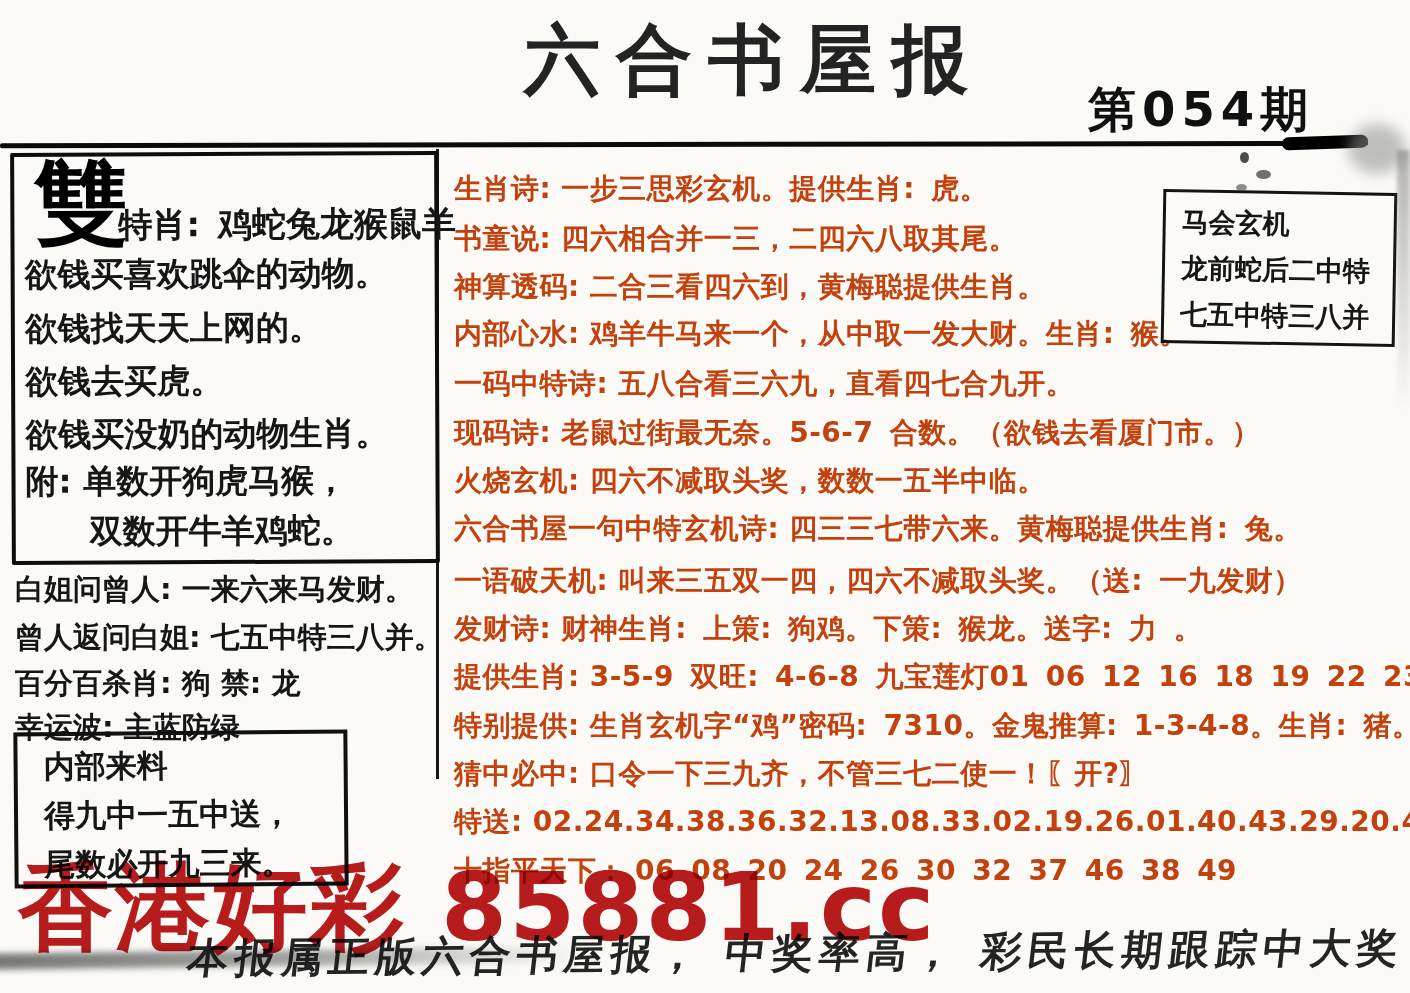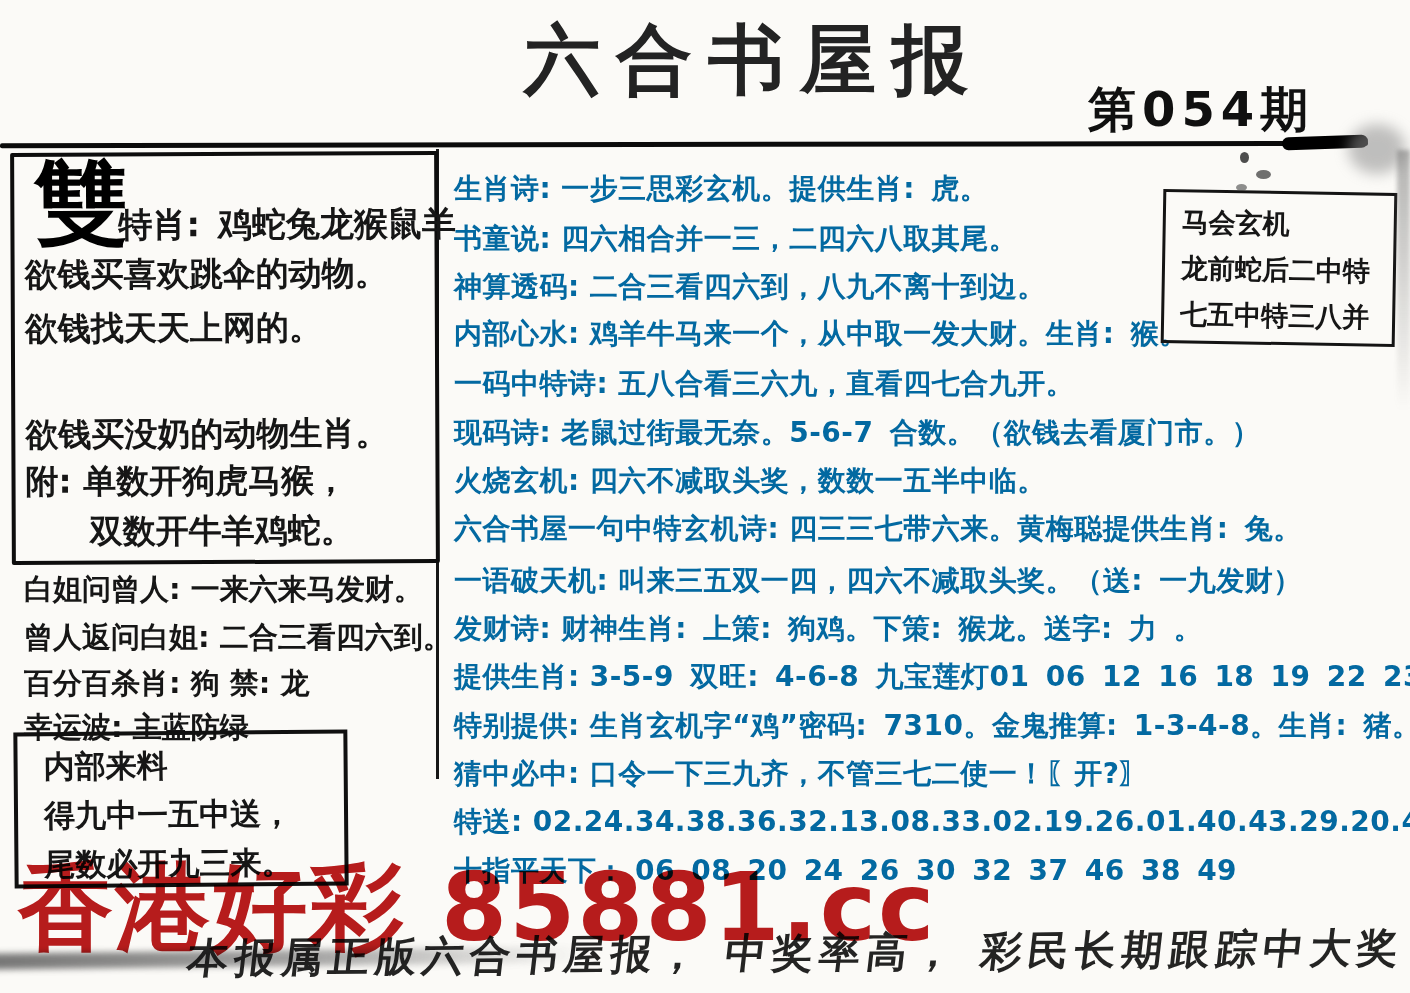--- a/index.html
+++ b/index.html
@@ -24,31 +24,31 @@
   
   .special-box{
     left:11px;top:152px;width:420px;height:404px;
     border:4px solid #0d0d0d;transform:rotate(-0.25deg);border-radius:2px;
   }
   .big-char{left:20px;top:0px;font-size:94px;font-weight:900;line-height:1;color:#000;}
   .sp-row1{left:104px;top:46px;font-size:34px;font-weight:700;white-space:nowrap;}
   .sp-row1 .lbl{margin-right:18px;}
   .sp-line{left:10px;font-size:33px;font-weight:700;white-space:nowrap;}
   
-  .left-note{left:24px;font-size:29px;font-weight:700;white-space:nowrap;}
+  .left-note{left:15px;font-size:29px;font-weight:700;white-space:nowrap;}
   
   .insider-box{
     left:14px;top:731px;width:326px;height:148px;
     border:4px solid #101010;transform:rotate(-0.5deg);
   }
   .ib-line{left:26px;font-size:31px;font-weight:700;white-space:nowrap;}
   
   .tip{
     left:454px;font-size:28px;font-weight:700;white-space:nowrap;
-    letter-spacing:.5px;word-spacing:6px;color:#0369a1;
+    letter-spacing:.5px;word-spacing:6px;color:#c2410c;
   }
   .tip .tip-label{margin-right:10px;}
   
   .corner-box{
     left:1162px;top:191px;width:228px;height:148px;
     border:3px solid #141414;transform:rotate(1deg);
   }
   .cb-line{left:16px;font-size:27px;font-weight:700;white-space:nowrap;}
   
   .watermark{
@@ -85,39 +85,40 @@
 <div class="abs hrule-end"></div>
 <div class="abs vrule"></div>
 
 <div class="abs special-box">
   <div class="abs big-char">雙</div>
   <div class="abs sp-row1">
     <span class="lbl">特肖:</span><span>鸡蛇兔龙猴鼠羊</span>
   </div>
   <div class="abs sp-line" style="top:96px">欲钱买喜欢跳伞的动物。</div>
   <div class="abs sp-line" style="top:150px">欲钱找天天上网的。</div>
+  <div class="abs sp-line" style="top:203px">欲钱去买虎。</div>
   <div class="abs sp-line" style="top:256px">欲钱买没奶的动物生肖。</div>
   <div class="abs sp-line" style="top:303px">附: 单数开狗虎马猴，</div>
   <div class="abs sp-line" style="top:353px;left:74px">双数开牛羊鸡蛇。</div>
 </div>
 
 <div class="abs left-note" style="top:570px">白姐问曾人: 一来六来马发财。</div>
-<div class="abs left-note" style="top:618px">曾人返问白姐: 二合三看四六到。</div>
+<div class="abs left-note" style="top:618px">曾人返问白姐: 七五中特三八并。</div>
 <div class="abs left-note" style="top:664px">百分百杀肖: 狗 禁: 龙</div>
 <div class="abs left-note" style="top:708px">幸运波: 主蓝防绿</div>
 
 <div class="abs insider-box">
   <div class="abs ib-line" style="top:10px">内部来料</div>
   <div class="abs ib-line" style="top:59px">得九中一五中送，</div>
   <div class="abs ib-line" style="top:108px">尾数必开九三来。</div>
 </div>
 
 <div class="abs tip" style="top:170px"><span class="tip-label">生肖诗:</span><span class="tip-text">一步三思彩玄机。提供生肖: 虎。</span></div>
 <div class="abs tip" style="top:220px"><span class="tip-label">书童说:</span><span class="tip-text">四六相合并一三，二四六八取其尾。</span></div>
-<div class="abs tip" style="top:268px"><span class="tip-label">神算透码:</span><span class="tip-text">二合三看四六到，八九不离十到边。</span></div>
+<div class="abs tip" style="top:268px"><span class="tip-label">神算透码:</span><span class="tip-text">二合三看四六到，黄梅聪提供生肖。</span></div>
 <div class="abs tip" style="top:315px"><span class="tip-label">内部心水:</span><span class="tip-text">鸡羊牛马来一个，从中取一发大财。生肖: 猴。</span></div>
 <div class="abs tip" style="top:365px"><span class="tip-label">一码中特诗:</span><span class="tip-text">五八合看三六九，直看四七合九开。</span></div>
 <div class="abs tip" style="top:414px"><span class="tip-label">现码诗:</span><span class="tip-text">老鼠过街最无奈。5-6-7 合数。（欲钱去看厦门市。）</span></div>
 <div class="abs tip" style="top:462px"><span class="tip-label">火烧玄机:</span><span class="tip-text">四六不减取头奖，数数一五半中临。</span></div>
 <div class="abs tip" style="top:510px"><span class="tip-label">六合书屋一句中特玄机诗:</span><span class="tip-text">四三三七带六来。黄梅聪提供生肖: 兔。</span></div>
 <div class="abs tip" style="top:562px"><span class="tip-label">一语破天机:</span><span class="tip-text">叫来三五双一四，四六不减取头奖。（送: 一九发财）</span></div>
 <div class="abs tip" style="top:610px"><span class="tip-label">发财诗:</span><span class="tip-text">财神生肖: 上策: 狗鸡。下策: 猴龙。送字: 力 。</span></div>
 <div class="abs tip" style="top:658px"><span class="tip-label">提供生肖:</span><span class="tip-text">3-5-9 双旺: 4-6-8 九宝莲灯01 06 12 16 18 19 22 23 25。</span></div>
 <div class="abs tip" style="top:707px"><span class="tip-label">特别提供:</span><span class="tip-text">生肖玄机字“鸡”密码: 7310。金鬼推算: 1-3-4-8。生肖: 猪。</span></div>
 <div class="abs tip" style="top:755px"><span class="tip-label">猜中必中:</span><span class="tip-text">口令一下三九齐，不管三七二使一！〖开?〗</span></div>

